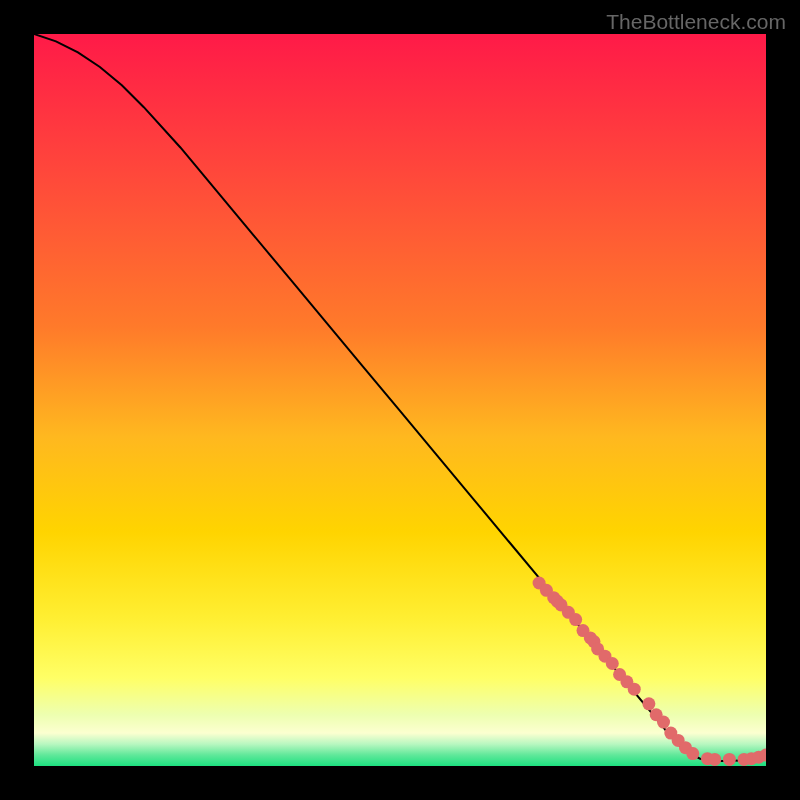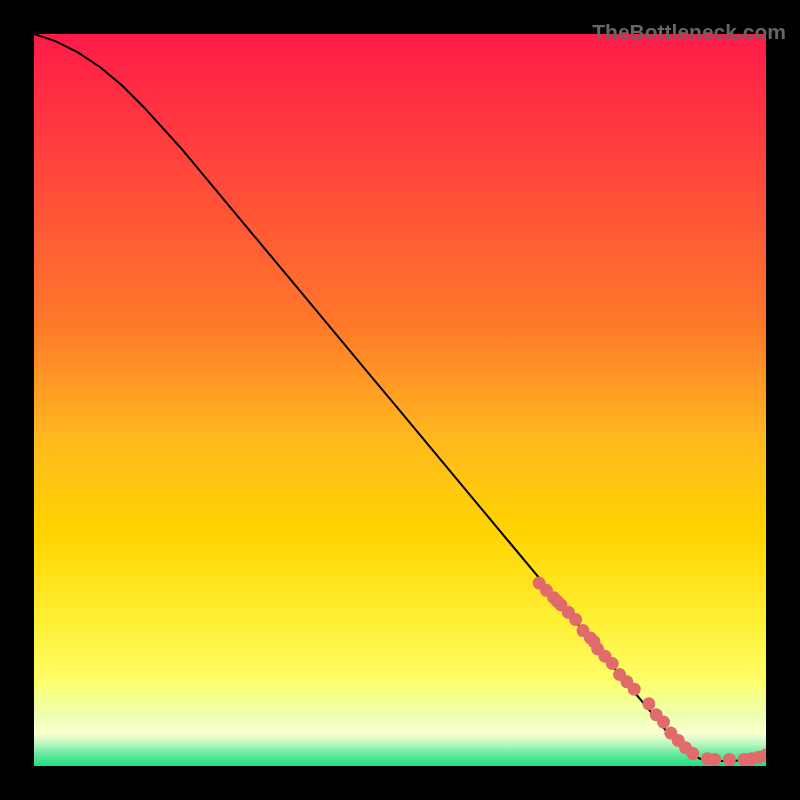--- a/index.html
+++ b/index.html
@@ -11,25 +11,25 @@
   position: relative;
   font-family: Arial, sans-serif;
 }
 .container {
   width: 800px;
   height: 800px;
   position: relative;
 }
 .watermark {
   position: absolute;
-  top: 20px;
+  top: 10px;
   right: 14px;
   color: #666;
   font-size: 21px;
-  font-weight: bold;
+  font-weight: normal;
   z-index: 10;
 }
 .plot-area {
   position: absolute;
   left: 34px;
   top: 34px;
   width: 732px;
   height: 732px;
 }
 svg {

